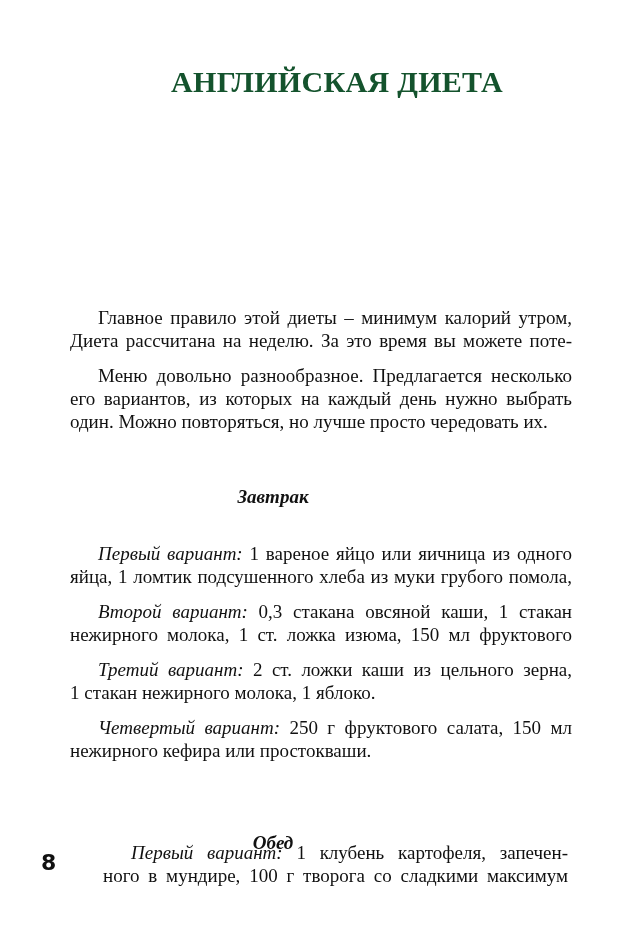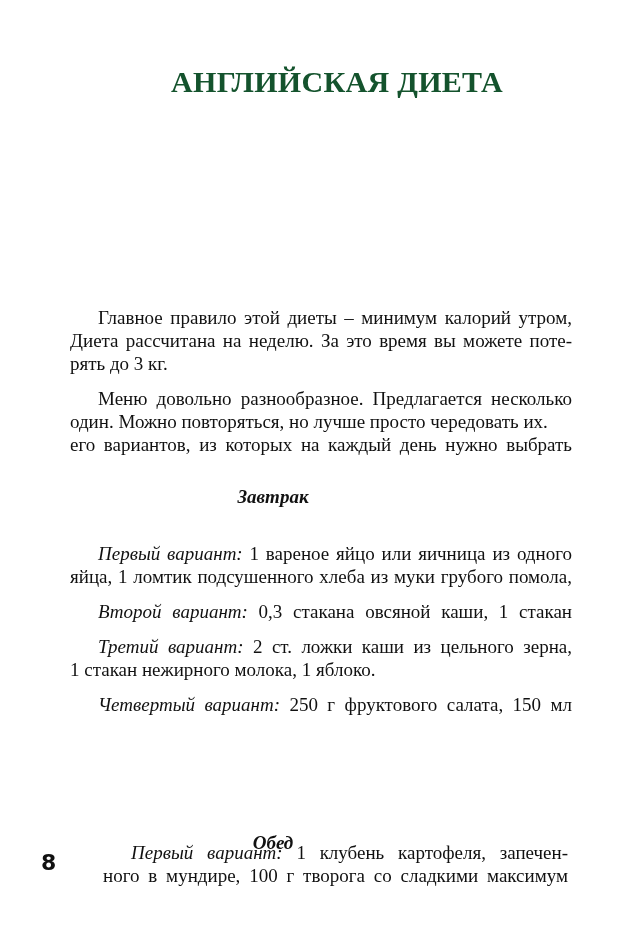--- a/index.html
+++ b/index.html
@@ -78,38 +78,39 @@
     }
   </style>
 </head>
 <body>
 
 <h1 class="page-title">АНГЛИЙСКАЯ ДИЕТА</h1>
 
 <div class="text-block" style="top:294px;">
   <span class="line indent">Главное правило этой диеты – минимум калорий утром,</span>
   <span class="line">Диета рассчитана на неделю. За это время вы можете поте-</span>
-  <span class="line last">рять до 3 кг.</span>
   <span class="line indent">Меню довольно разнообразное. Предлагается несколько</span>
+  <span class="line">его вариантов, из которых на каждый день нужно выбрать</span>
   <span class="line last">один. Можно повторяться, но лучше просто чередовать их.</span>
-  <span class="line">его вариантов, из которых на каждый день нужно выбрать</span>
 </div>
 
 <h2 class="section-heading" style="top:486px;">Завтрак</h2>
 
 <div class="text-block" style="top:530px;">
   <span class="line indent"><span class="label">Первый вариант:</span><span> 1 вареное яйцо или яичница из одного</span></span>
   <span class="line">яйца, 1 ломтик подсушенного хлеба из муки грубого помола,</span>
 
   <span class="line indent"><span class="label">Второй вариант:</span><span> 0,3 стакана овсяной каши, 1 стакан</span></span>
+  <span class="line">нежирного молока, 1 ст. ложка изюма, 150 мл фруктового</span>
 
   <span class="line indent"><span class="label">Третий вариант:</span><span> 2 ст. ложки каши из цельного зерна,</span></span>
   <span class="line last">1 стакан нежирного молока, 1 яблоко.</span>
 
   <span class="line indent"><span class="label">Четвертый вариант:</span><span> 250 г фруктового салата, 150 мл</span></span>
+  <span class="line last">нежирного кефира или простокваши.</span>
 </div>
 
 <h2 class="section-heading" style="top:796px;margin-top:36px;">Обед</h2>
 
 <div class="text-block lunch-block" style="top:829px;">
   <span class="line indent"><span class="label">Первый вариант:</span><span> 1 клубень картофеля, запечен-</span></span>
   <span class="line">ного в мундире, 100 г творога со сладкими максимум</span>
 </div>
 
 <div class="page-number">8</div>

